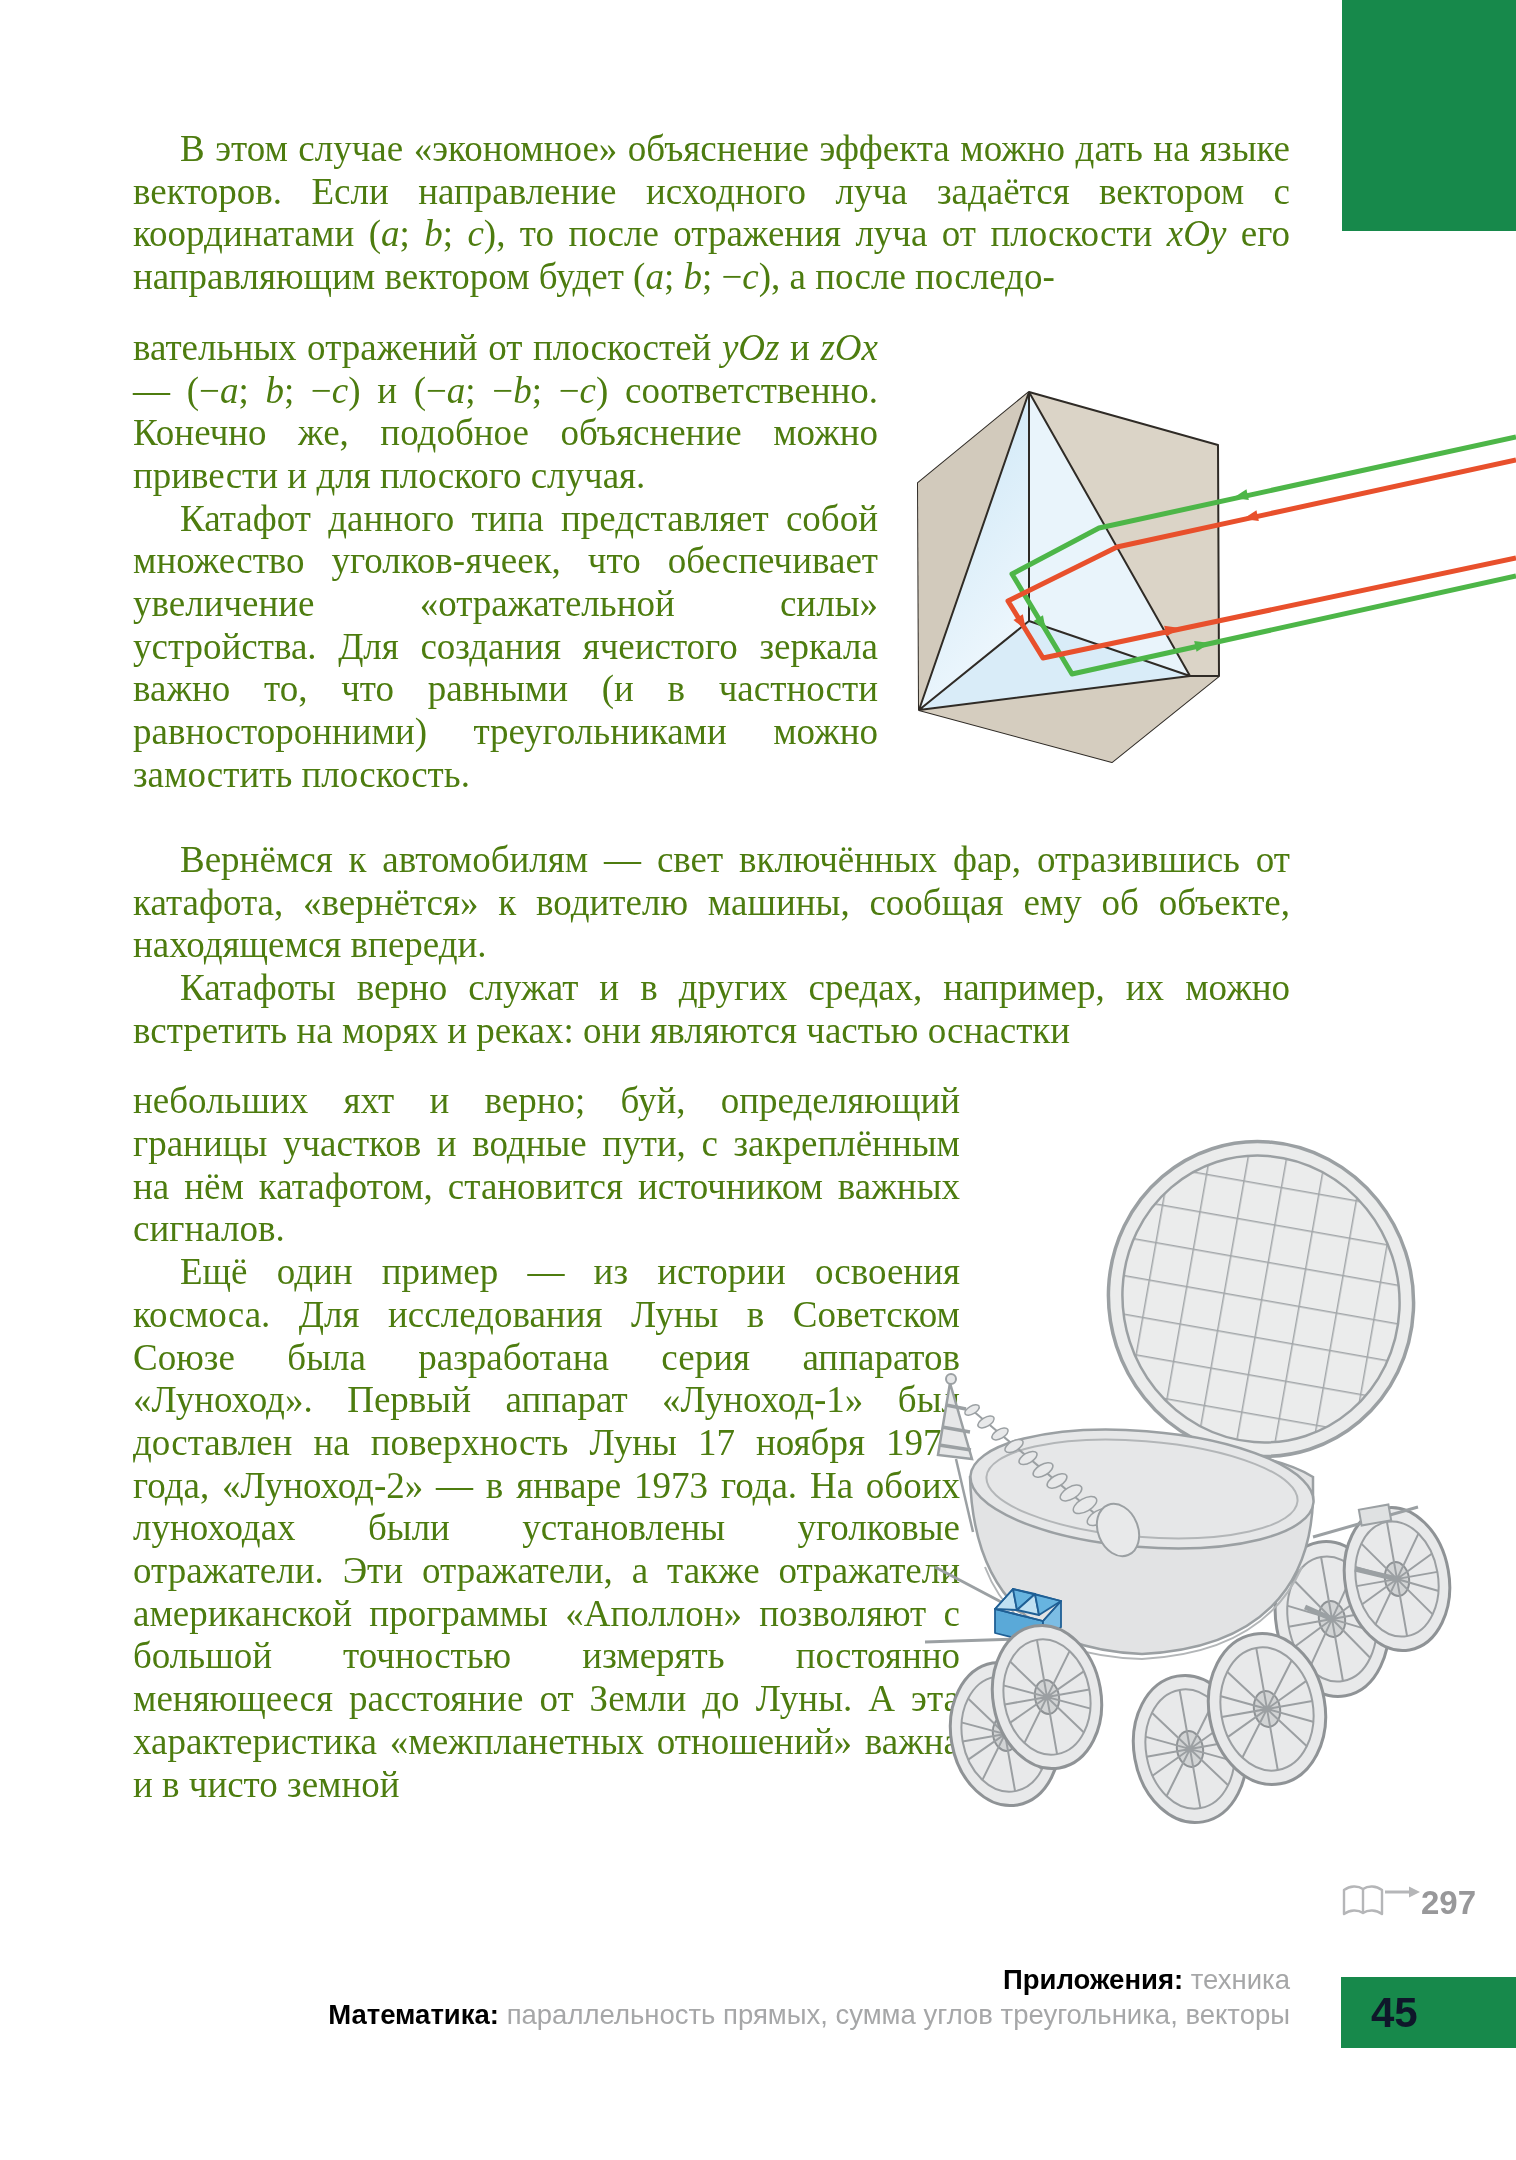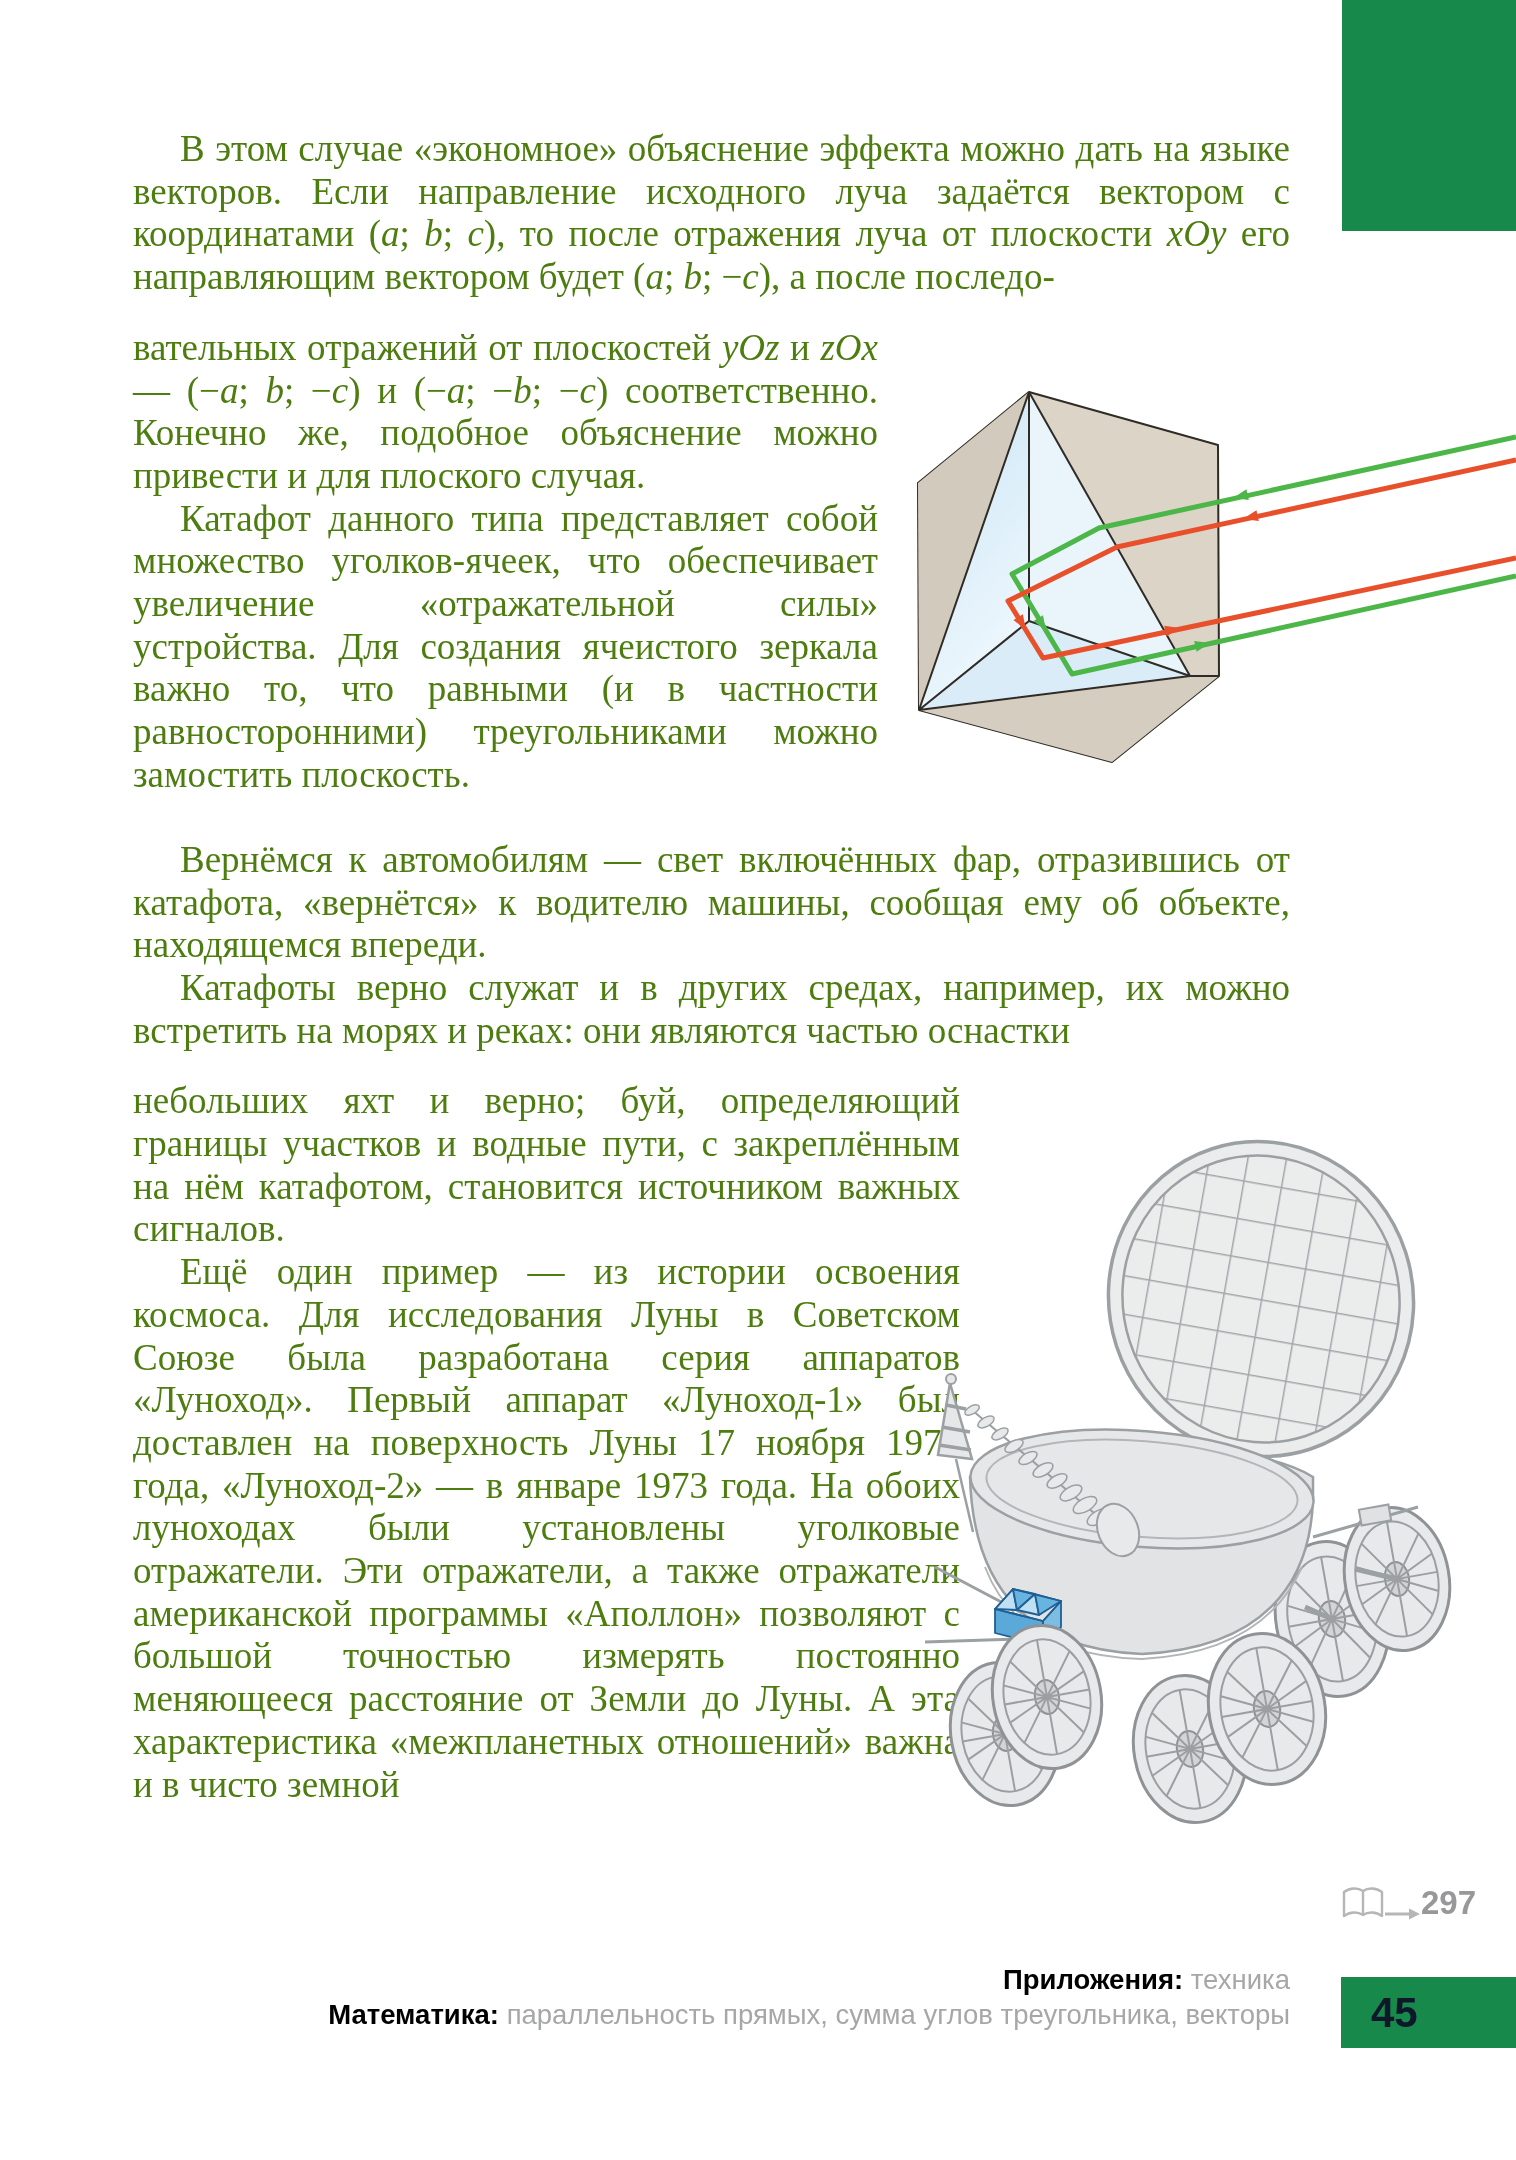--- a/index.html
+++ b/index.html
@@ -10,21 +10,21 @@
         text-align:justify;color:#4d7c0f;}
   .main p{margin:0;text-indent:47px;}
   .main p.cont{text-indent:0;margin-top:28px;}
   .row{position:relative;}
   .rowB{height:512px;}
   .rowD{height:790px;}
   .colB{width:745px;}
   .colD{width:827px;}
   .fig1{position:absolute;left:747px;top:2px;}
   .fig2{position:absolute;left:637px;top:57px;}
-  .ref{position:absolute;left:1341px;top:1884px;display:flex;align-items:flex-end;gap:0;
+  .ref{position:absolute;left:1341px;top:1884px;display:flex;align-items:flex-start;gap:0;
        font-family:"Liberation Sans", sans-serif;font-weight:700;font-size:33px;color:#98989a;}
   .footer-lines{position:absolute;right:226px;top:1962px;text-align:right;
        font-family:"Liberation Sans", sans-serif;font-size:27.5px;line-height:35px;color:#a6a7a8;}
   .footer-lines b{color:#000000;font-weight:700;}
   .pagebox{position:absolute;left:1341px;top:1977px;width:175px;height:71px;box-sizing:border-box;
        display:flex;align-items:center;padding-left:30px;color:#0f172a;
        font-family:"Liberation Sans", sans-serif;font-weight:700;font-size:42px;}
   i{font-style:italic;}
 </style>
 </head>

